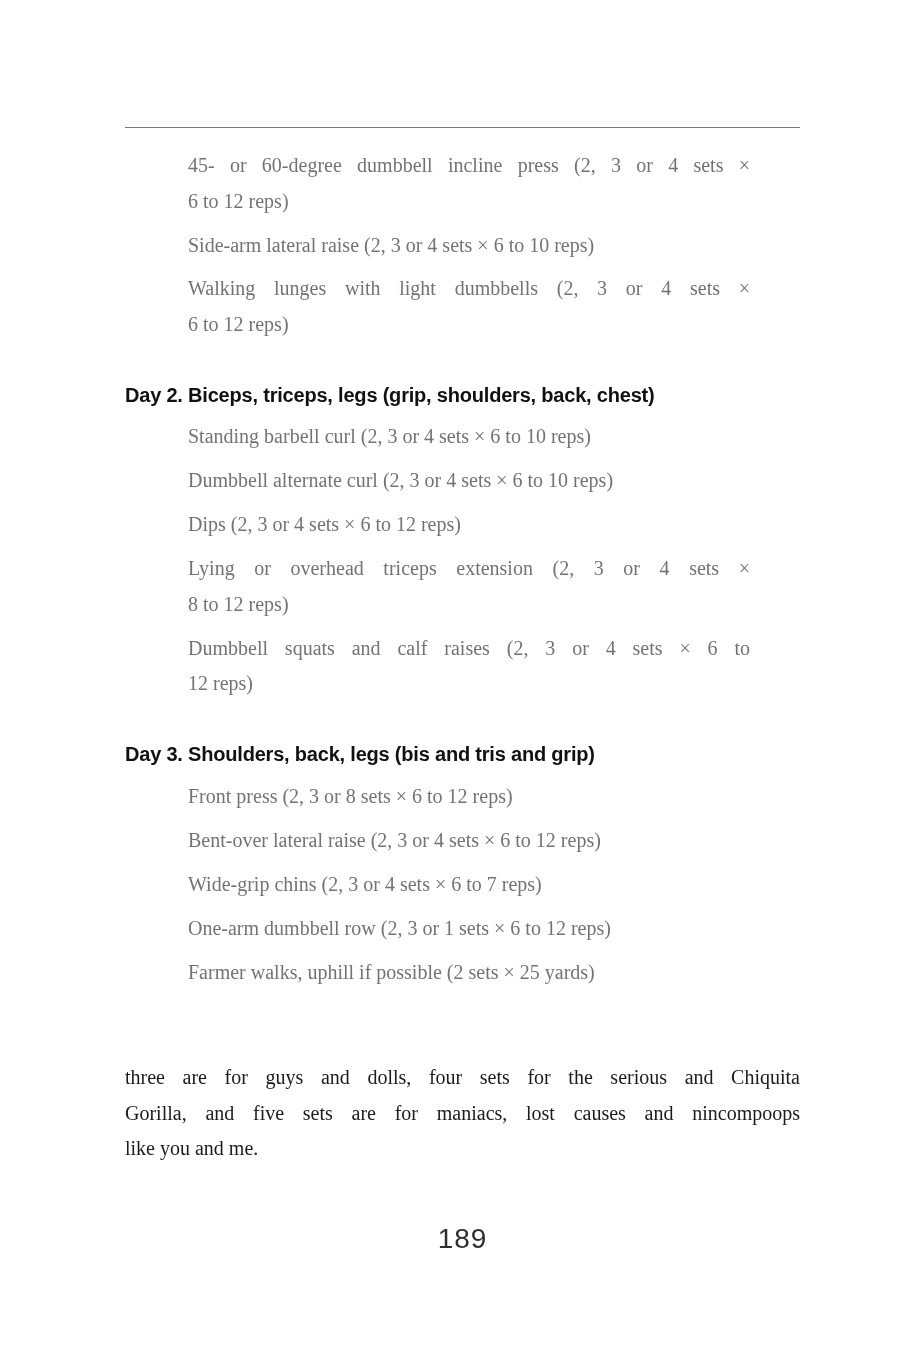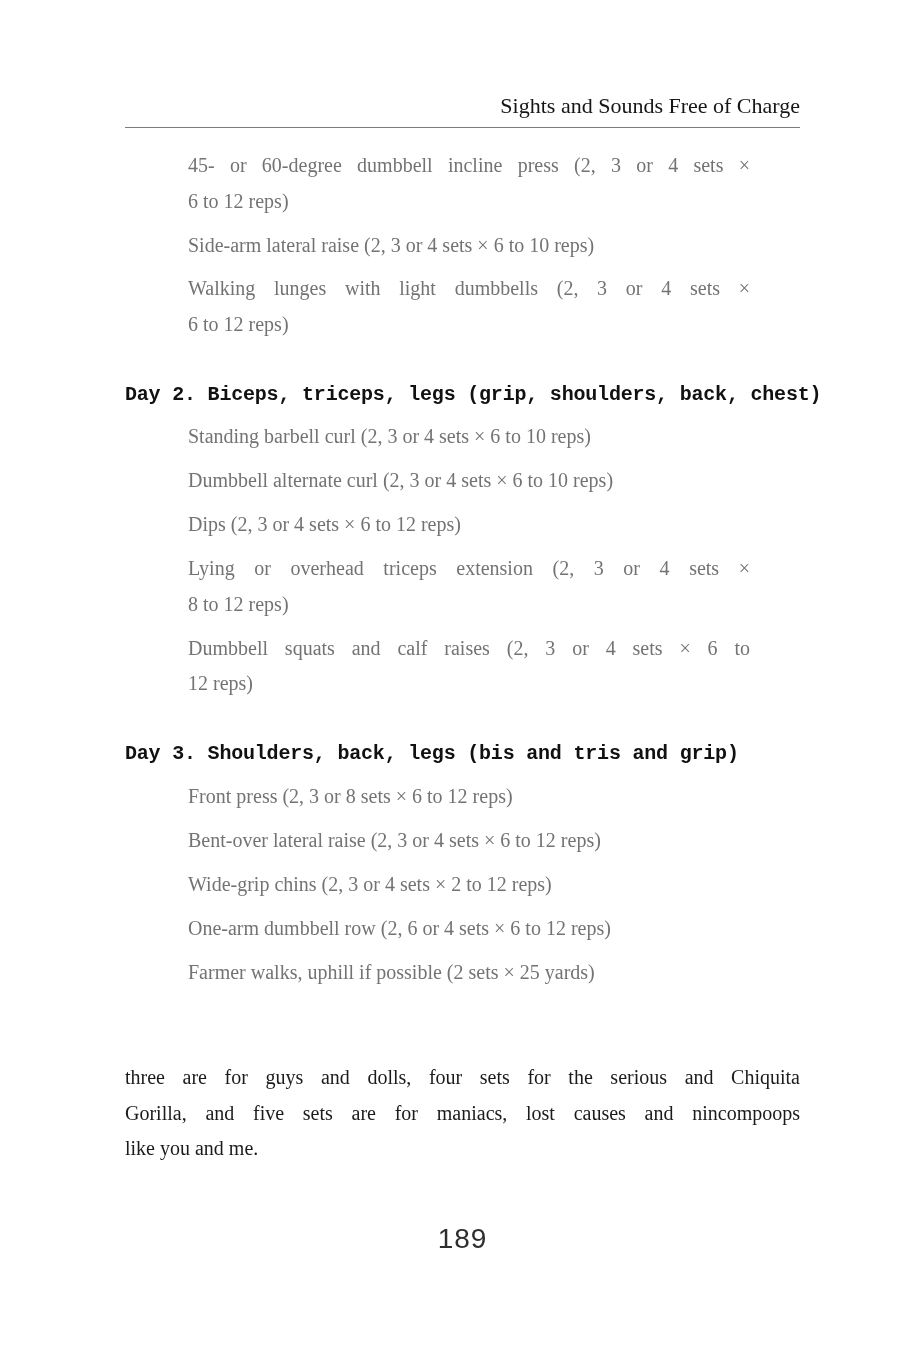--- a/index.html
+++ b/index.html
@@ -24,21 +24,21 @@
   .body-line {
     left: 188px; font-size: 20px; color: #737373;
   }
   .just {
     width: 562px; white-space: normal;
     text-align: justify; text-align-last: justify;
     word-spacing: 1px;
   }
   .day-heading {
     left: 125px;
-    font-family: Liberation Mono, monospace;
+    font-family: Liberation Sans, sans-serif;
     font-weight: bold; font-size: 20px; letter-spacing: -0.2px;
     color: #111111;
   }
   .para-line {
     left: 125px; width: 675px; font-size: 20px; color: #1b1b1b;
     white-space: normal;
   }
   .para-just { text-align: justify; text-align-last: justify; word-spacing: 1px; }
   .para-indent { padding-left: 44px; width: 631px; }
   .page-number {
@@ -46,43 +46,42 @@
     font-family: "Liberation Sans", "DejaVu Sans", sans-serif;
     font-size: 28px; font-weight: normal; letter-spacing: 1px;
     text-align: center; color: #2e2e2e;
   }
 </style>
 </head>
 <body>
 
 <div class="book-page">
 
-  <div class="abs running-header">Sights and Sounds Free of Charge</div>
   <hr class="header-rule">
 
   <div class="abs body-line just" style="top:155px;">45- or 60-degree dumbbell incline press (2, 3 or 4 sets ×</div>
   <div class="abs body-line" style="top:191px;">6 to 12 reps)</div>
   <div class="abs body-line" style="top:235px;">Side-arm lateral raise (2, 3 or 4 sets × 6 to 10 reps)</div>
   <div class="abs body-line just" style="top:278px;">Walking lunges with light dumbbells (2, 3 or 4 sets ×</div>
   <div class="abs body-line" style="top:314px;">6 to 12 reps)</div>
 
   <div class="abs day-heading" style="top:385px;">Day 2. Biceps, triceps, legs (grip, shoulders, back, chest)</div>
   <div class="abs body-line" style="top:426px;">Standing barbell curl (2, 3 or 4 sets × 6 to 10 reps)</div>
   <div class="abs body-line" style="top:470px;">Dumbbell alternate curl (2, 3 or 4 sets × 6 to 10 reps)</div>
   <div class="abs body-line" style="top:514px;">Dips (2, 3 or 4 sets × 6 to 12 reps)</div>
   <div class="abs body-line just" style="top:558px;">Lying or overhead triceps extension (2, 3 or 4 sets ×</div>
   <div class="abs body-line" style="top:594px;">8 to 12 reps)</div>
   <div class="abs body-line just" style="top:638px;">Dumbbell squats and calf raises (2, 3 or 4 sets × 6 to</div>
   <div class="abs body-line" style="top:673px;">12 reps)</div>
 
   <div class="abs day-heading" style="top:744px;">Day 3. Shoulders, back, legs (bis and tris and grip)</div>
   <div class="abs body-line" style="top:786px;">Front press (2, 3 or 8 sets × 6 to 12 reps)</div>
   <div class="abs body-line" style="top:830px;">Bent-over lateral raise (2, 3 or 4 sets × 6 to 12 reps)</div>
-  <div class="abs body-line" style="top:874px;">Wide-grip chins (2, 3 or 4 sets × 2 to 12 reps)</div>
-  <div class="abs body-line" style="top:918px;">One-arm dumbbell row (2, 6 or 4 sets × 6 to 12 reps)</div>
+  <div class="abs body-line" style="top:874px;">Wide-grip chins (2, 3 or 4 sets × 6 to 7 reps)</div>
+  <div class="abs body-line" style="top:918px;">One-arm dumbbell row (2, 3 or 1 sets × 6 to 12 reps)</div>
   <div class="abs body-line" style="top:962px;">Farmer walks, uphill if possible (2 sets × 25 yards)</div>
 
   <div class="abs para-line para-just" style="top:1067px;">three are for guys and dolls, four sets for the serious and Chiquita</div>
   <div class="abs para-line para-just" style="top:1103px;">Gorilla, and five sets are for maniacs, lost causes and nincompoops</div>
   <div class="abs para-line" style="top:1138px;">like you and me.</div>
 
   <div class="abs page-number">189</div>
 
 </div>
 

